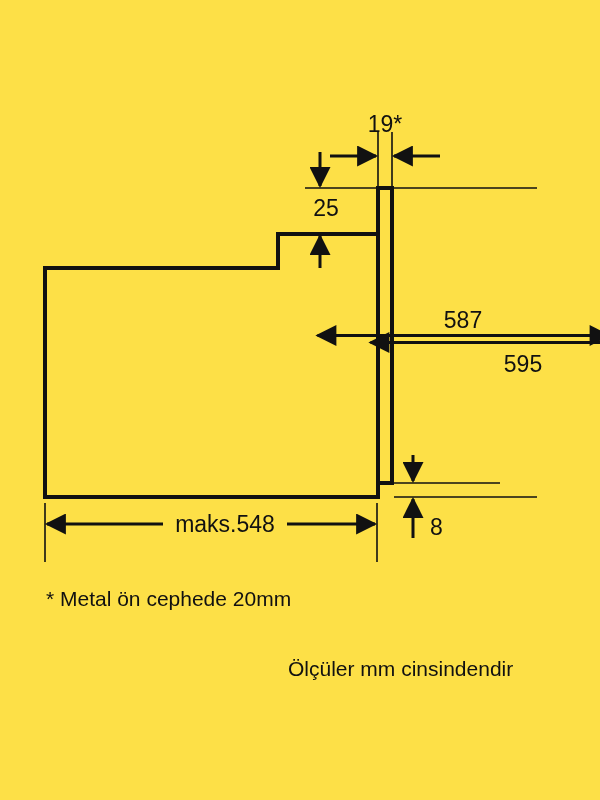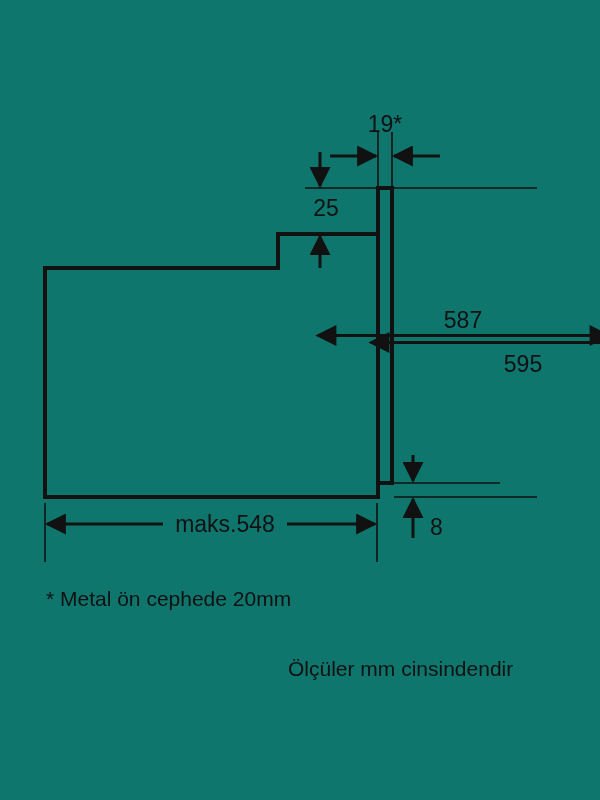--- a/index.html
+++ b/index.html
@@ -11,21 +11,21 @@
     width: 600px;
     height: 800px;
     font-family: "Liberation Sans", sans-serif;
     color: #1a1a1a;
     overflow: hidden;
   }
   #drawing-root {
     position: relative;
     width: 600px;
     height: 800px;
-    background: #0f766e;
+    background: #fde047;
   }
   svg#technical-drawing {
     display: block;
     width: 600px;
     height: 800px;
   }
   .dim-text {
     font-family: "Liberation Sans", sans-serif;
     font-size: 23px;
     fill: #111111;

